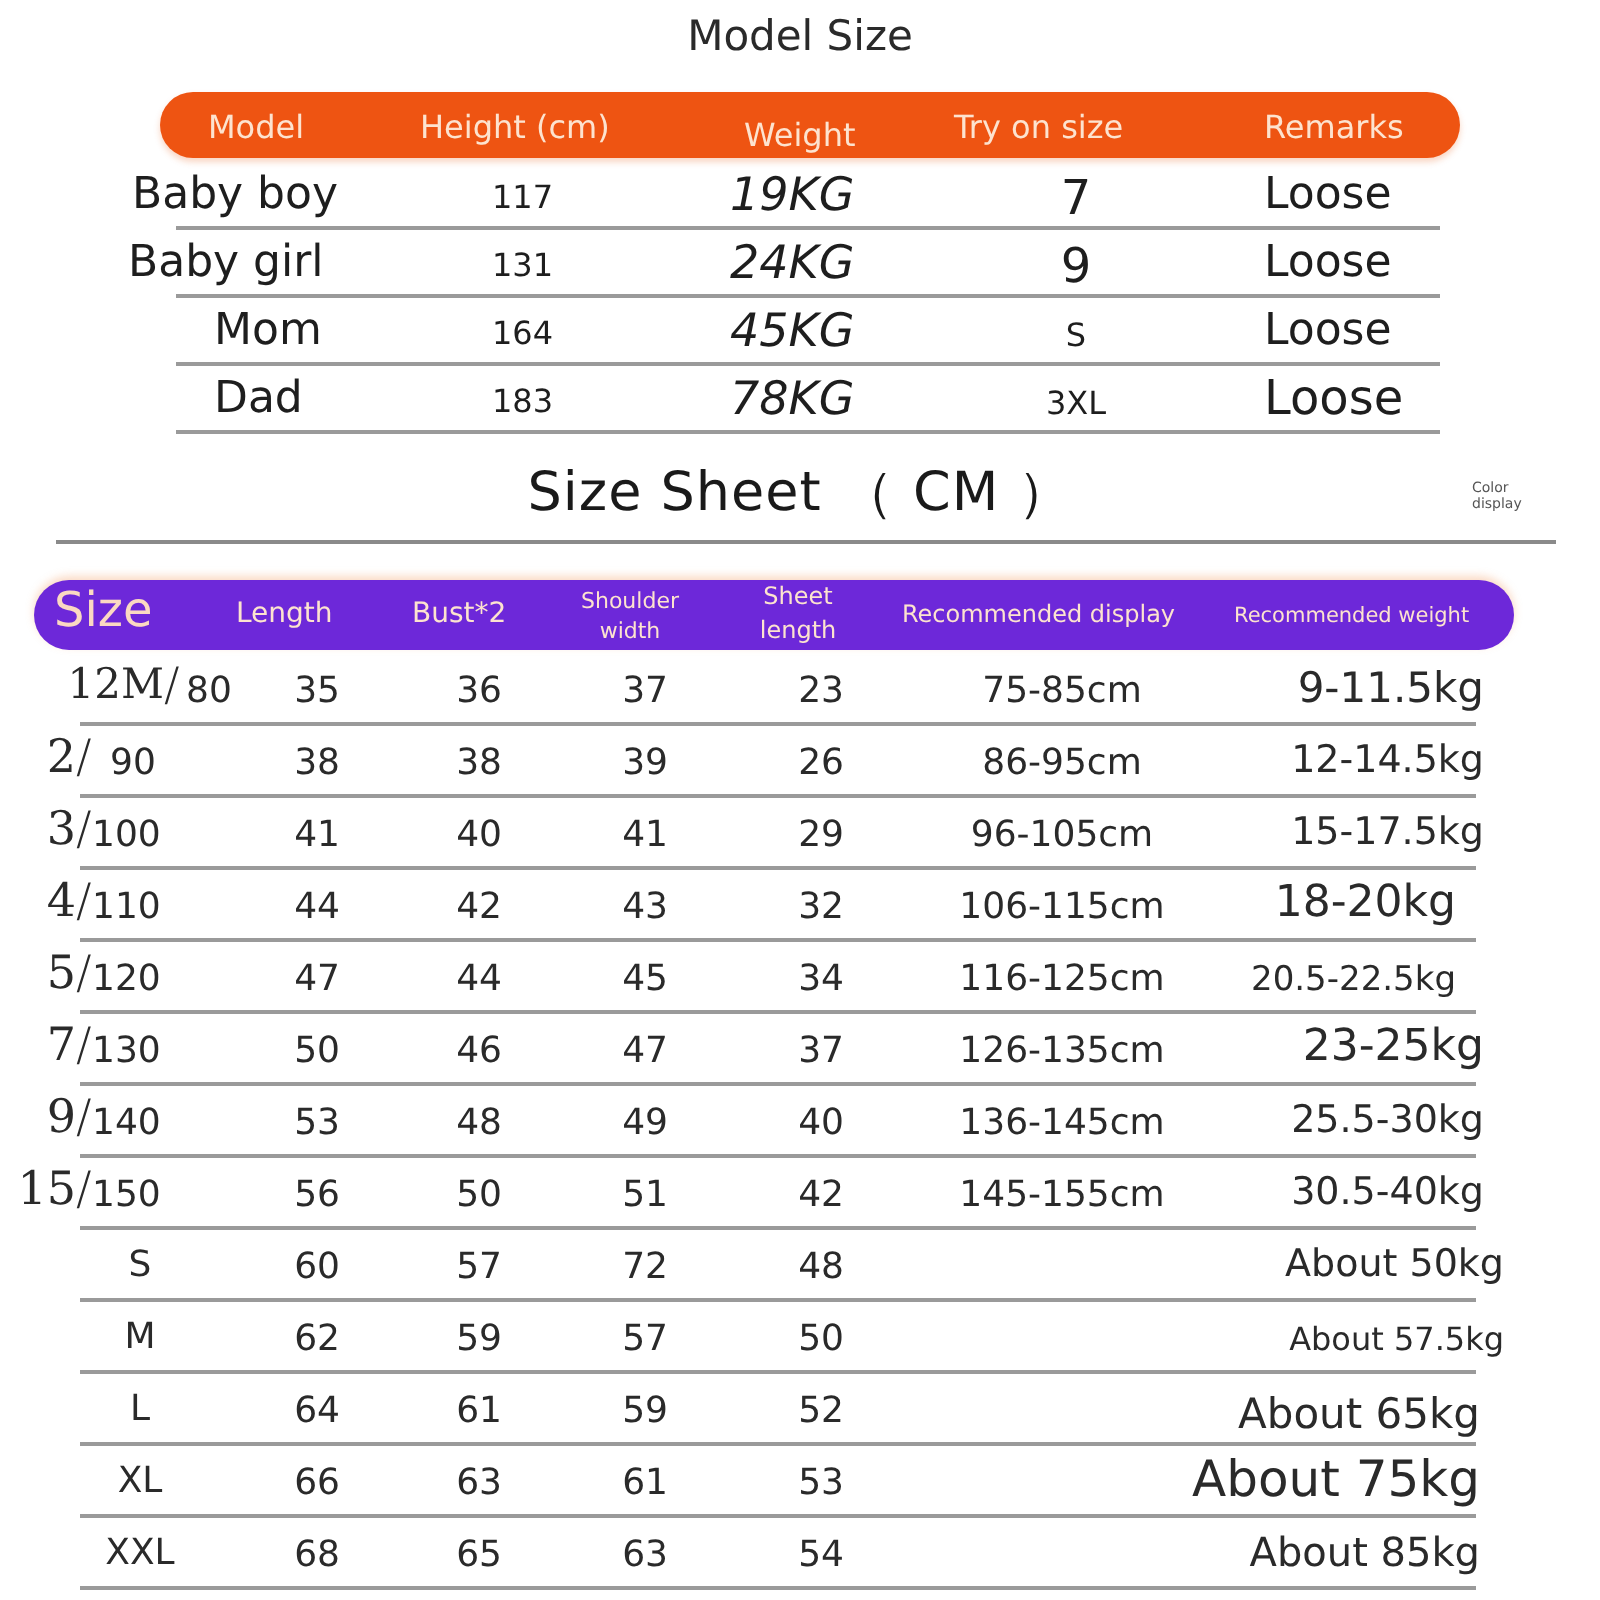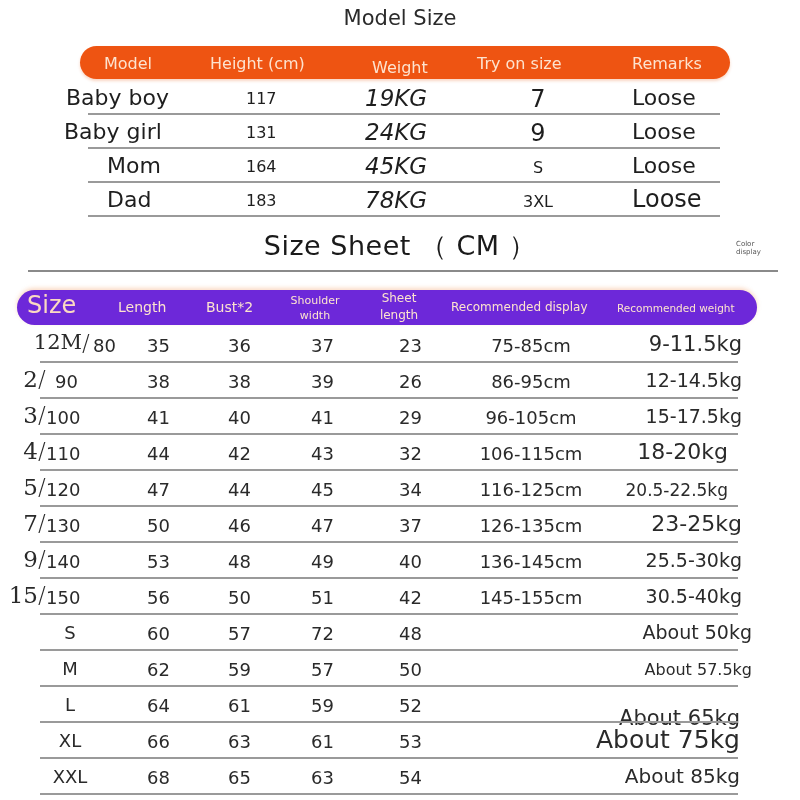--- a/index.html
+++ b/index.html
@@ -267,21 +267,21 @@
     <span class="c-num c-shoulder">57</span>
     <span class="c-num c-sleeve">50</span>
     <span class="c-rw" style="right:48px;font-size:16px;top:9px">About 57.5kg</span>
   </div>
   <div class="size-row" style="top:687px">
     <span class="c-size-letter">L</span>
     <span class="c-num c-len">64</span>
     <span class="c-num c-bust">61</span>
     <span class="c-num c-shoulder">59</span>
     <span class="c-num c-sleeve">52</span>
-    <span class="c-rw" style="right:60px;font-size:21px;top:19px">About 65kg</span>
+    <span class="c-rw" style="right:60px;font-size:21px;top:8px">About 65kg</span>
   </div>
   <div class="size-row" style="top:723px">
     <span class="c-size-letter">XL</span>
     <span class="c-num c-len">66</span>
     <span class="c-num c-bust">63</span>
     <span class="c-num c-shoulder">61</span>
     <span class="c-num c-sleeve">53</span>
     <span class="c-rw" style="right:60px;font-size:25px;top:2px">About 75kg</span>
   </div>
   <div class="size-row" style="top:759px">

